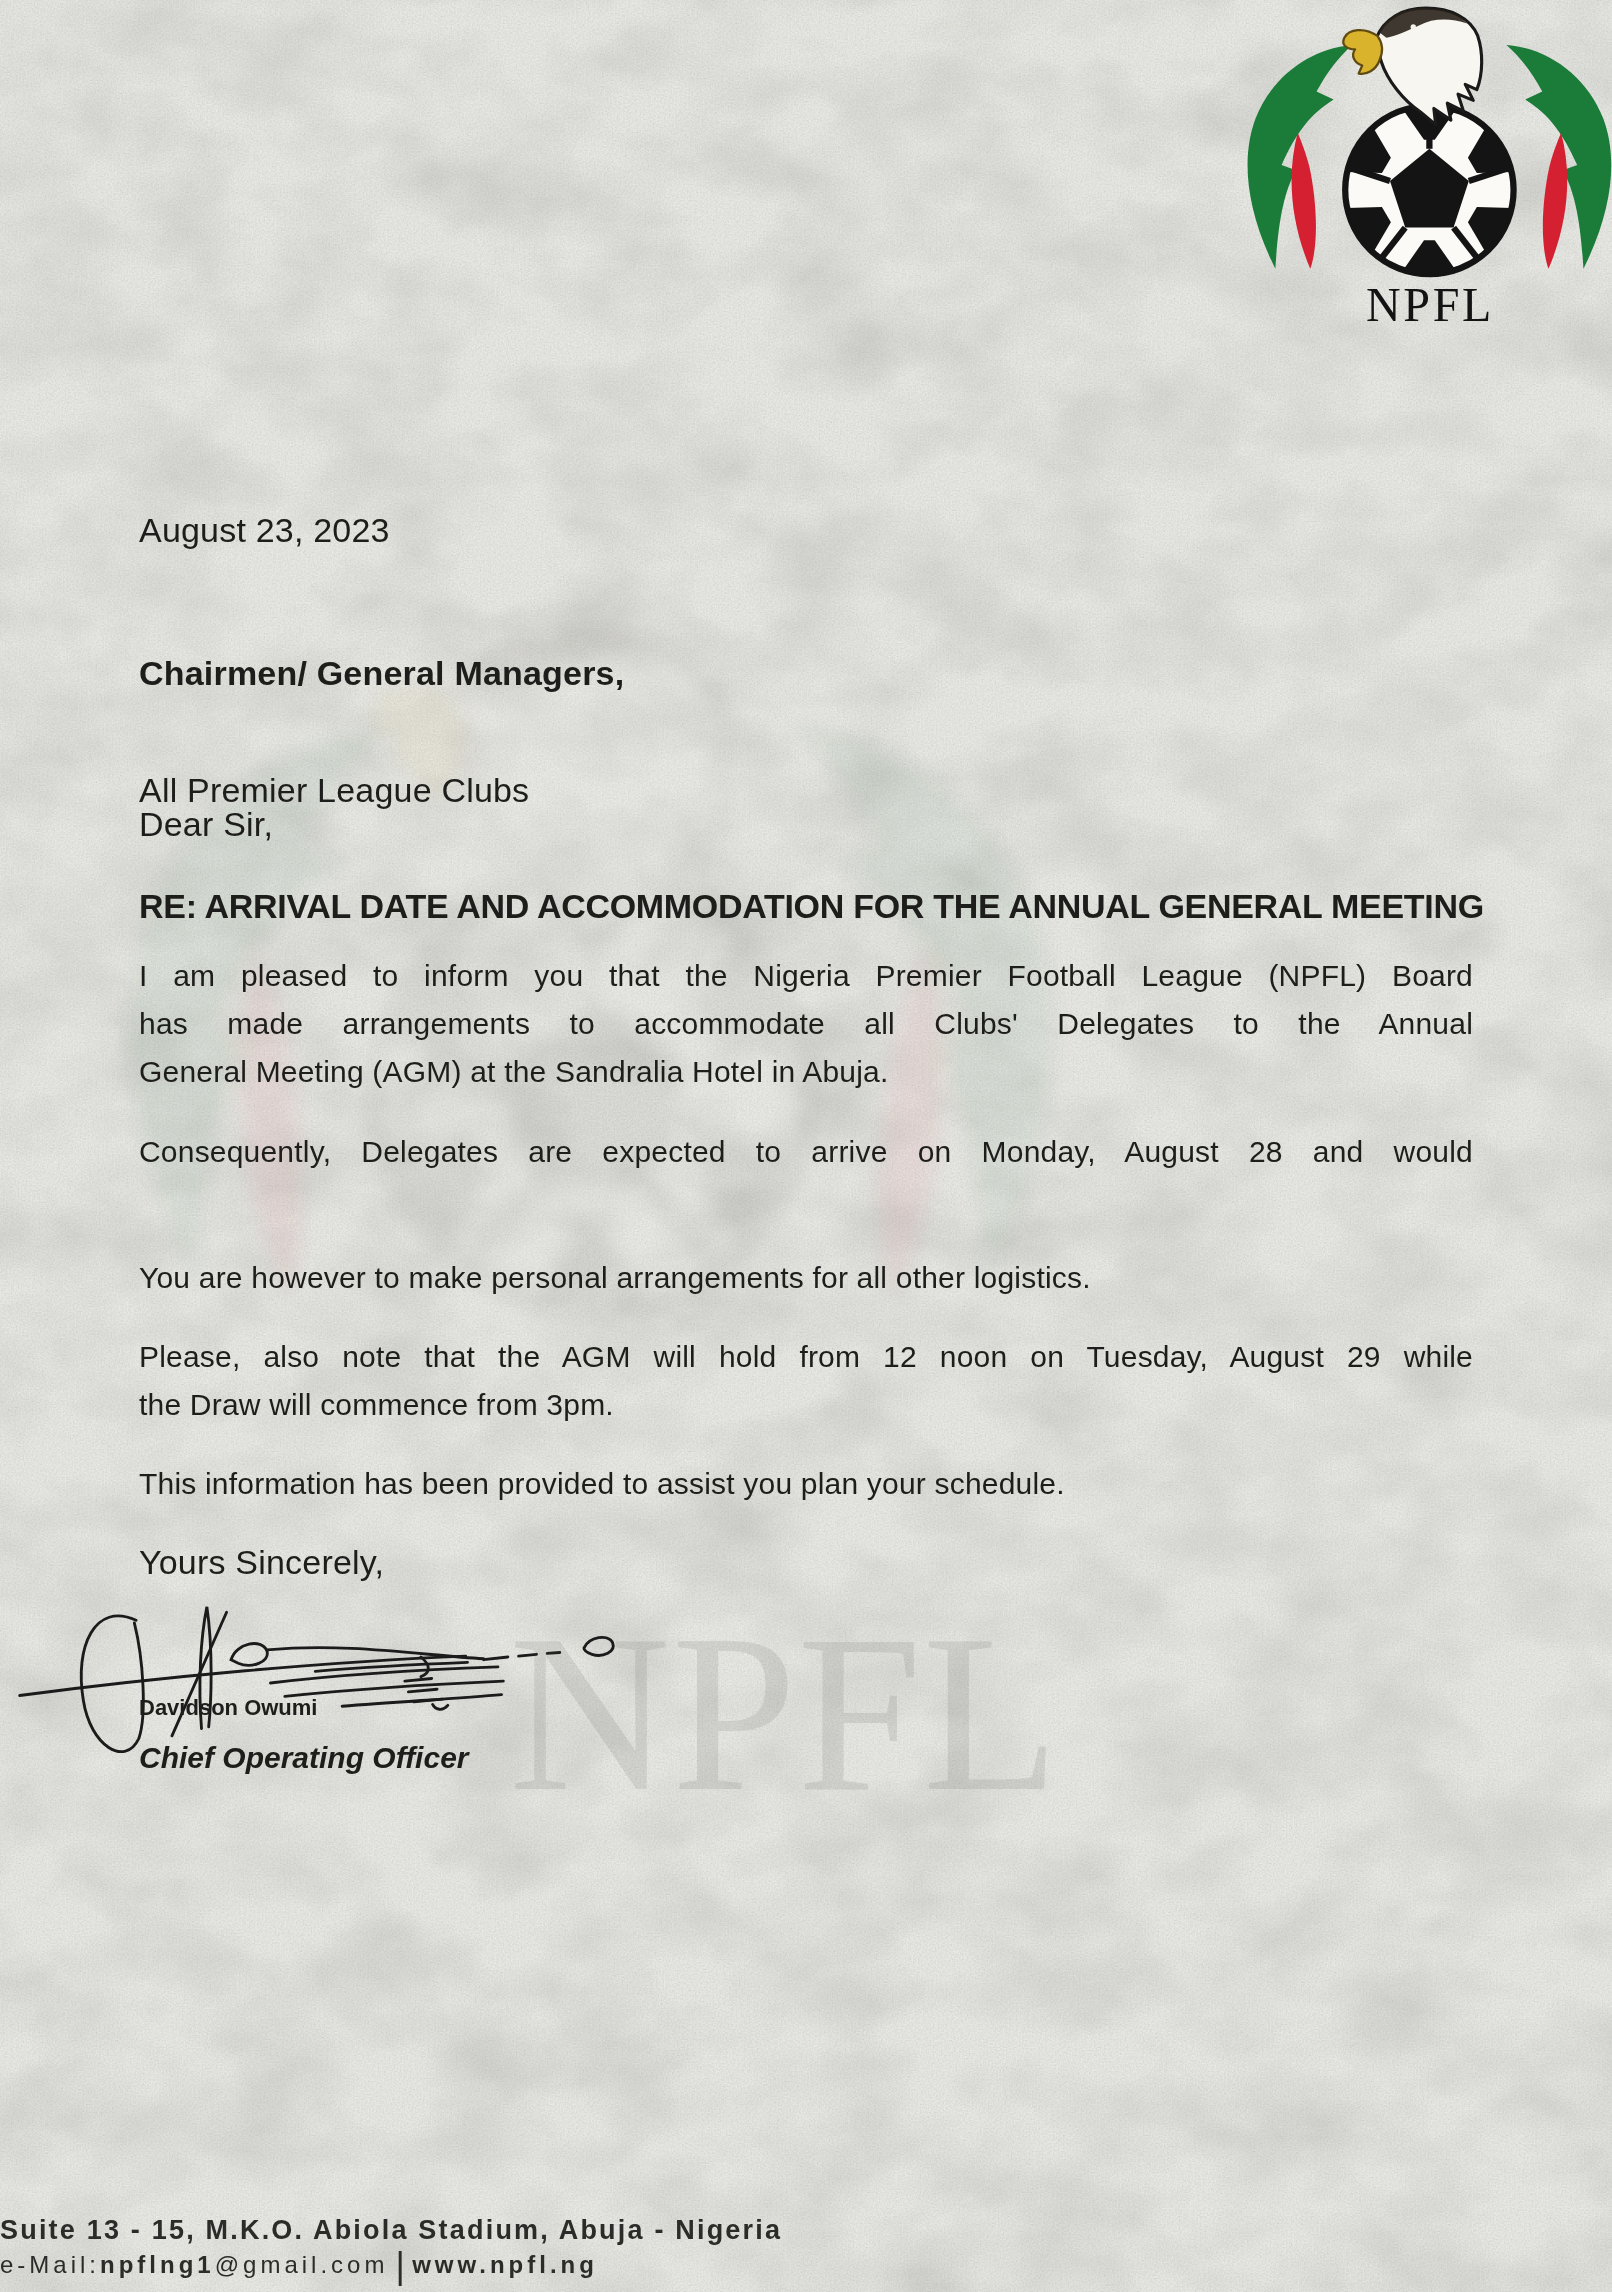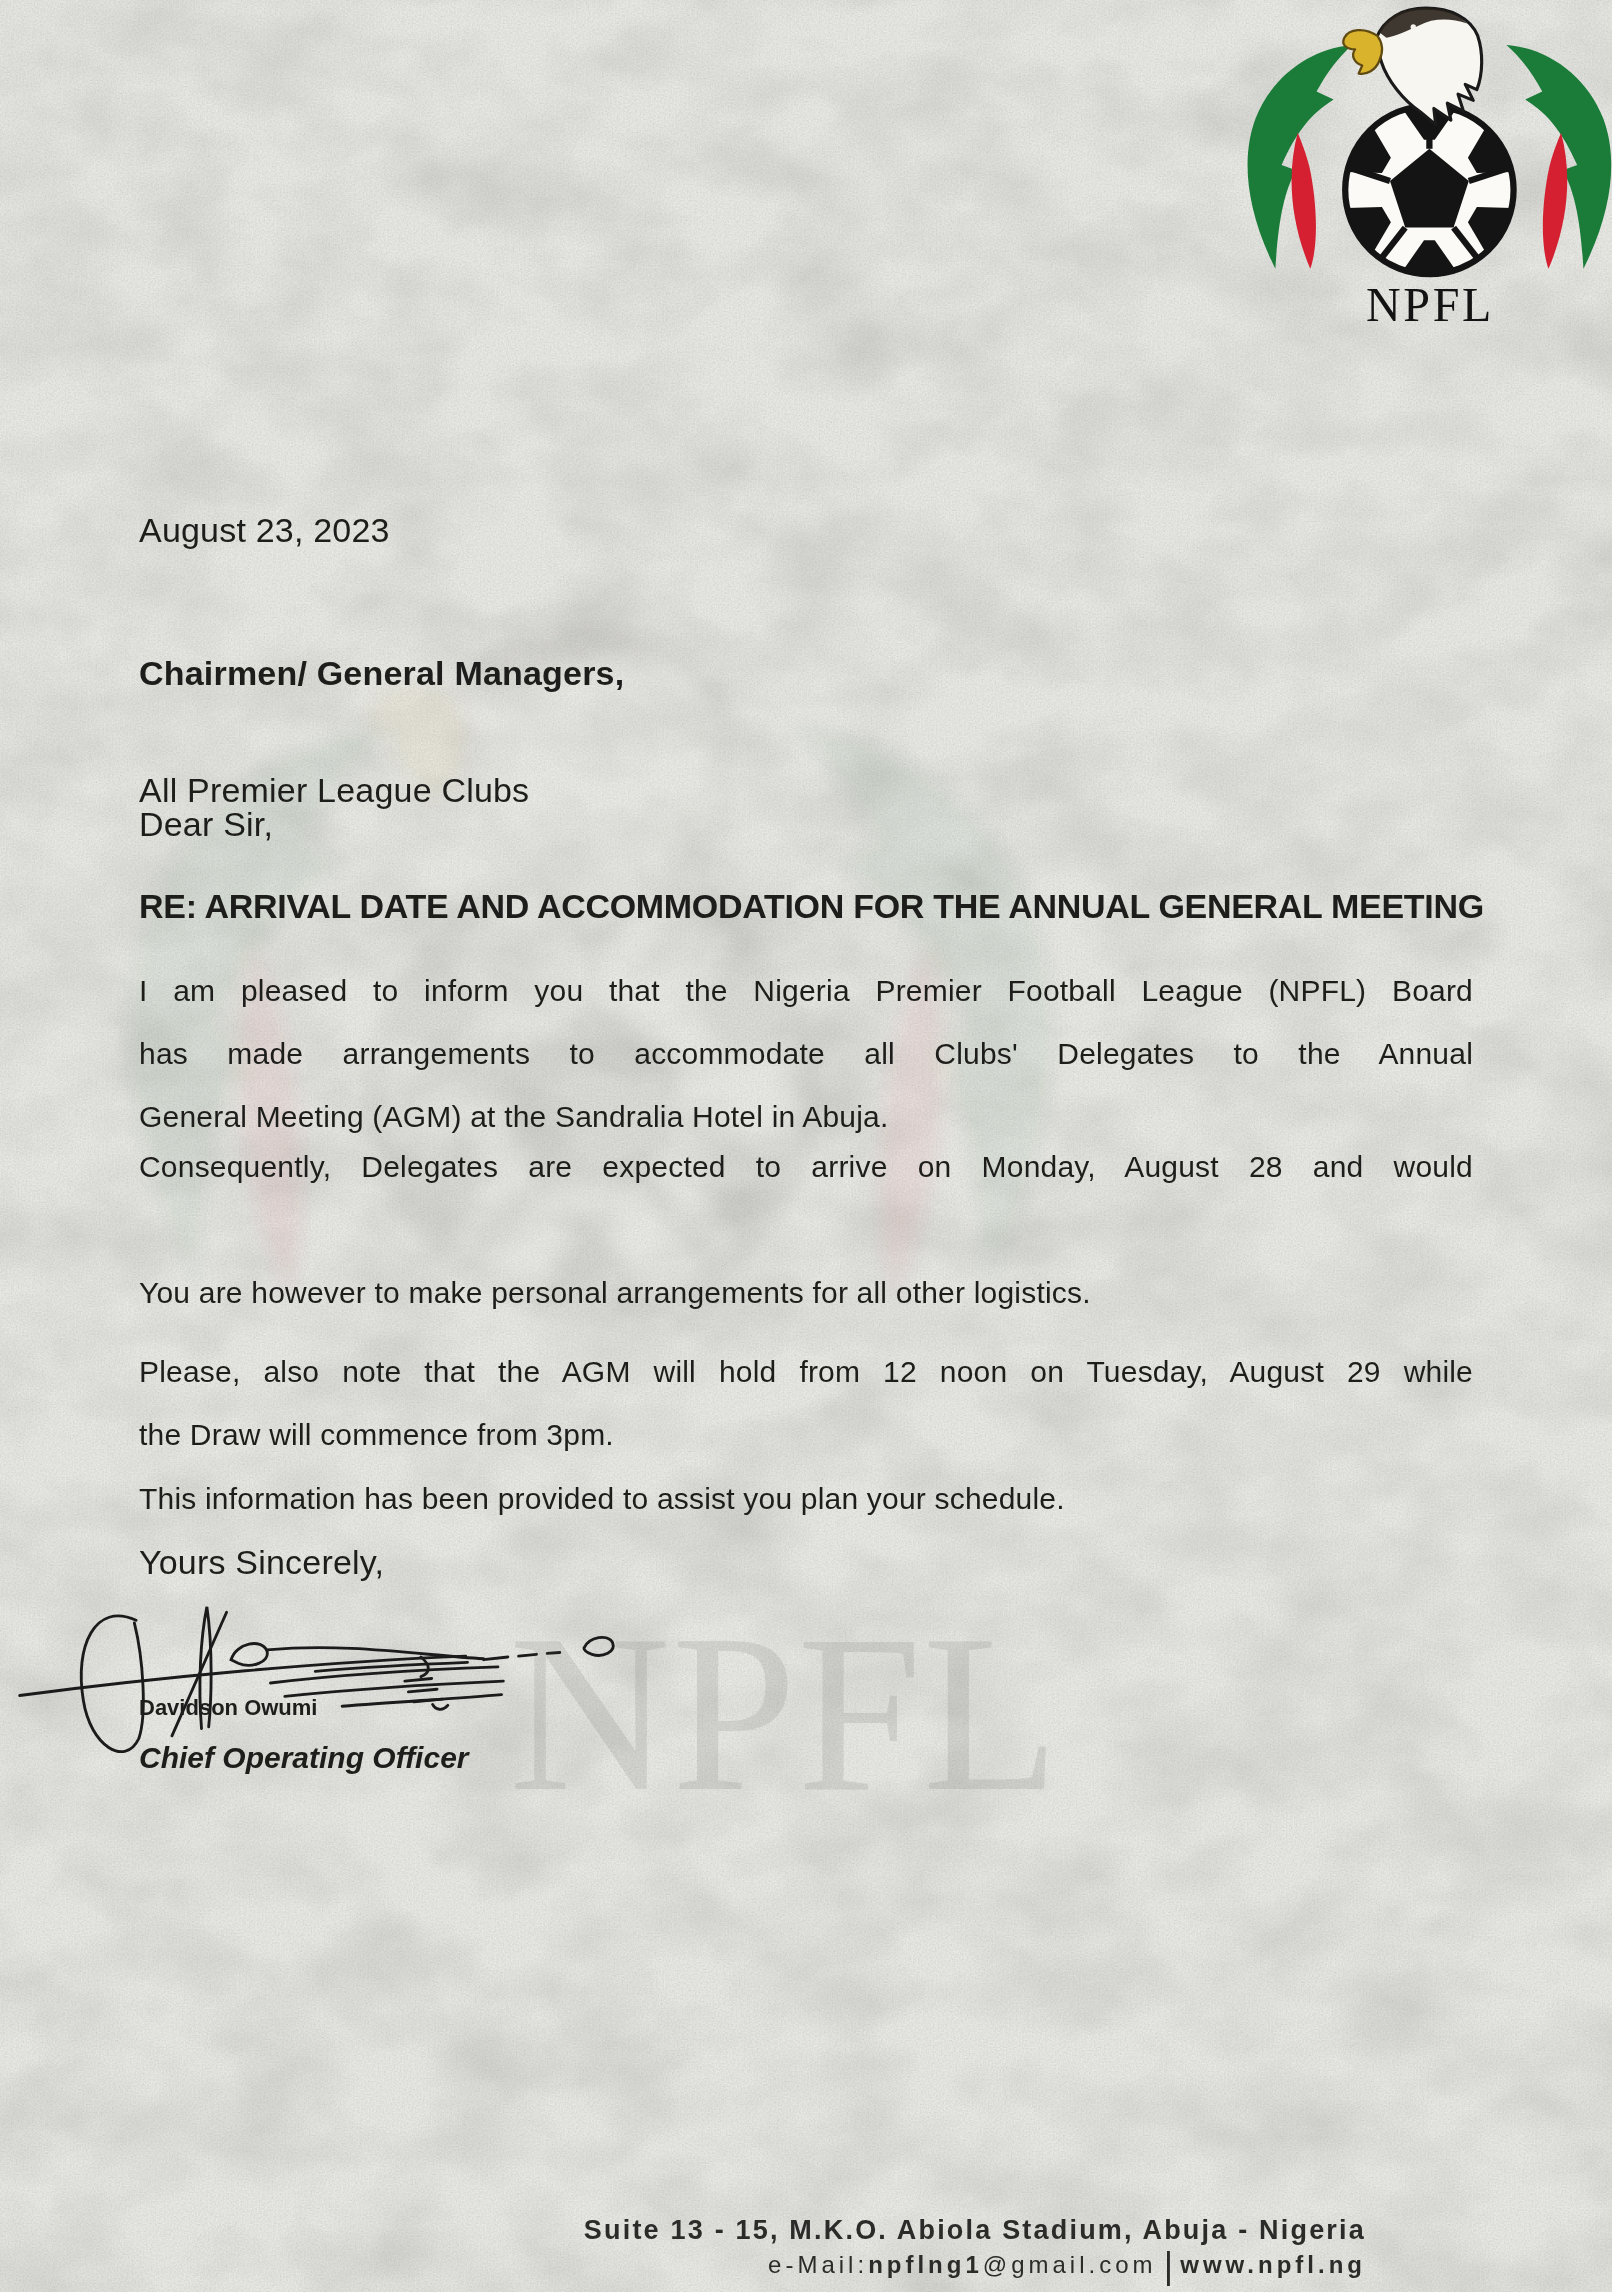--- a/index.html
+++ b/index.html
@@ -11,36 +11,36 @@
     overflow:hidden;
     font-family:"Liberation Sans", sans-serif;
     color:#1d1d1b;
   }
   .bg{position:absolute;left:0;top:0;width:1613px;height:2293px;}
   .abs{position:absolute;}
   .txt{font-size:34px;line-height:1.3;letter-spacing:0.2px;}
   .bold{font-weight:bold;}
   .content-left{left:139px;}
   .para{position:absolute;left:139px;width:1334px;}
-  .line{height:48px;line-height:48px;font-size:30px;letter-spacing:0.2px;white-space:normal;margin-top:15px;}
+  .line{height:48px;line-height:48px;font-size:30px;letter-spacing:0.2px;white-space:normal;}
   .just{text-align:justify;text-align-last:justify;text-justify:inter-word;}
   .sig-name{font-weight:bold;font-size:22px;}
   .sig-title{font-weight:bold;font-style:italic;font-size:30px;}
   .logo-caption{
     font-family:"Liberation Serif", serif;
     font-size:48px;letter-spacing:2.7px;color:#131313;
     width:170px;text-align:center;line-height:1.1;
   }
   .watermark-text{
     font-family:"Liberation Serif", serif;
     font-size:224px;line-height:1;letter-spacing:0.9px;
     color:rgba(82,82,74,0.13);
     user-select:none;
   }
-  .footer{left:0;width:1366px;text-align:right;color:#2b2b29;}
+  .footer{left:0;width:1366px;text-align:left;color:#2b2b29;}
   .footer-address{font-size:27px;font-weight:bold;letter-spacing:2.2px;}
   .footer-contact{font-size:24px;letter-spacing:4px;}
   .footer-contact .label{font-weight:400;}
   .footer-contact .strong{font-weight:bold;}
   .footer-contact .sep{
     display:inline-block;font-weight:300;font-size:36px;
     vertical-align:-5.4px;padding:0 7.2px;letter-spacing:0;
   }
 </style>
 </head>

